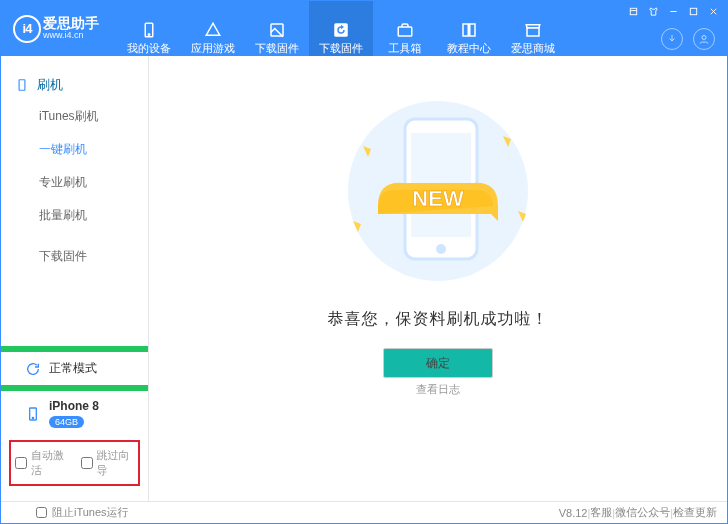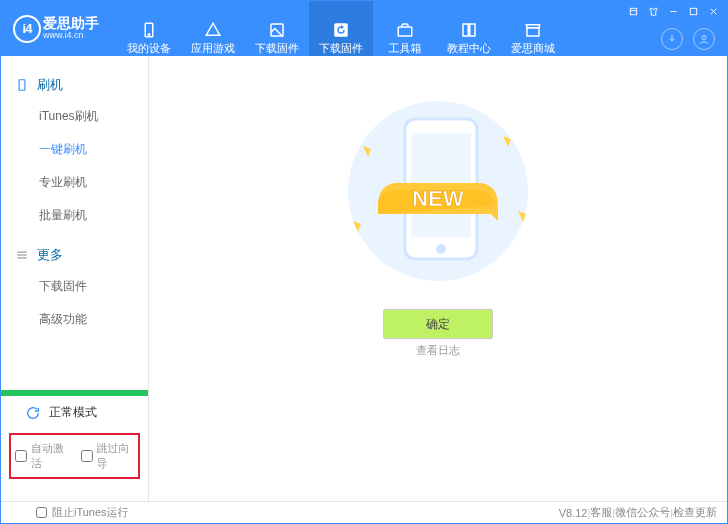--- a/index.html
+++ b/index.html
@@ -28,27 +28,27 @@
 .sb-item { padding: 8px 8px 8px 38px; font-size: 12px; color: #666; cursor: pointer; }
 .sb-item.active { color: #3a8fff; }
 .sb-bottom { margin-top: auto; }
 .sb-mode, .sb-device { display: flex; align-items: center; gap: 8px; padding: 8px 24px; border-top: 6px solid #22c55e; }
 .sb-mode .ico, .sb-device .ico { width: 16px; height: 16px; }
 .sb-mode .txt { color: #333; font-size: 12px; }
 .sb-device { flex-direction: row; align-items: center; }
 .sb-device .devcol { display: flex; flex-direction: column; gap: 3px; }
 .sb-device .name { font-size: 12px; color: #333; font-weight: bold; }
 .sb-device .badge { background: #3a8fff; color: #fff; font-size: 9px; border-radius: 7px; padding: 1px 6px; width: fit-content; }
-.opts-red { margin: 4px 8px 22px 8px; border: 2px solid #d23; padding: 6px 4px; display: flex; gap: 12px; align-items: center; }
+.opts-red { margin: 4px 8px 15px 8px; border: 2px solid #d23; padding: 6px 4px; display: flex; gap: 12px; align-items: center; }
 .opts-red label { display: flex; align-items: center; gap: 4px; color: #999; font-size: 11px; cursor: pointer; }
 .opts-red input { width: 12px; height: 12px; }
 .main { flex: 1; display: flex; flex-direction: column; align-items: center; padding-top: 35px; background: #fff; }
 .illus { width: 230px; height: 200px; position: relative; display: flex; align-items: flex-start; justify-content: center; }
 .success-title { margin-top: 18px; font-size: 16px; color: #333; letter-spacing: 1px; }
-.ok-btn { margin-top: 18px; width: 110px; height: 30px; border: 1px solid #ccc; background: #bef264; color: #444; font-size: 12px; cursor: pointer; border-radius: 2px; }
+.ok-btn { margin-top: 18px; width: 110px; height: 30px; border: 1px solid #ccc; background: #14b8a6; color: #444; font-size: 12px; cursor: pointer; border-radius: 2px; }
 .view-log { margin-top: 4px; color: #999; font-size: 11px; cursor: pointer; }
 .status { height: 22px; border-top: 1px solid #e5e5e5; display: flex; align-items: center; padding: 0 10px; font-size: 11px; color: #888; }
 .status .left { display: flex; align-items: center; gap: 5px; padding-left: 25px; }
 .status .right { margin-left: auto; display: flex; align-items: center; gap: 0; }
 .status .sep { color: #ccc; }
 .status .link { cursor: pointer; }
 .status input { width: 11px; height: 11px; }
 svg { display: block; }
 </style>
 </head>
@@ -163,37 +163,38 @@
             <rect x="7" y="3" width="10" height="18" rx="1"></rect>
           </svg>
         <span>刷机</span>
       </div>
       <div class="sb-item">iTunes刷机</div>
       <div class="sb-item active">一键刷机</div>
       <div class="sb-item">专业刷机</div>
       <div class="sb-item">批量刷机</div>
     </div>
     <div class="sb-group">
-      <div class="sb-head">
-        <svg class="gico" viewBox="0 0 24 24" stroke="#999" stroke-width="2">
-            <line x1="4" y1="7" x2="20" y2="7"></line>
-            <line x1="4" y1="12" x2="20" y2="12"></line>
-            <line x1="4" y1="17" x2="20" y2="17"></line>
-          </svg>
-        <span>更多</span>
-      </div>
       <div class="sb-item">下载固件</div>
-      <div class="sb-item">高级功能</div>
     </div>
     <div class="sb-bottom">
       <div class="sb-mode">
         <svg class="ico" viewBox="0 0 24 24" fill="none" stroke="#3a8fff" stroke-width="2">
             <path d="M20 12a8 8 0 1 1-2.3-5.6M20 4v5h-5"></path>
           </svg>
         <span class="txt">正常模式</span>
+      </div>
+      <div class="sb-device">
+        <svg class="ico" viewBox="0 0 24 24" fill="none" stroke="#3a8fff" stroke-width="2">
+            <rect x="7" y="3" width="10" height="18" rx="1"></rect>
+            <circle cx="12" cy="18" r="1" fill="#3a8fff"></circle>
+          </svg>
+        <div class="devcol">
+          <span class="name">iPhone 8</span>
+          <span class="badge">64GB</span>
+        </div>
       </div>
       <div class="opts-red">
         <label>
             <input type="checkbox" style="">
             <span>自动激活</span>
           </label>
         <label>
             <input type="checkbox" style="">
             <span>跳过向导</span>
           </label>
@@ -212,20 +213,21 @@
           <polygon points="195,120 203,123 200,131" fill="#ffd34d"></polygon>
         </g>
         <rect x="82" y="28" width="72" height="140" rx="10" fill="#fff" stroke="#d0e5ff" stroke-width="3"></rect>
         <rect x="88" y="42" width="60" height="104" fill="#eef6ff"></rect>
         <circle cx="118" cy="158" r="5" fill="#d0e5ff"></circle>
         <path d="M55 115 Q55 90 80 92 L150 92 Q175 90 175 115 L175 130 L168 123 L55 123 Z" fill="#ffc93c"></path>
         <path d="M55 115 Q55 98 75 99 L150 99 Q170 98 170 115 L55 123 Z" fill="#ffb800" opacity="0.4"></path>
         <text x="115" y="115" text-anchor="middle" font-family="Arial Black,Arial" font-size="22" font-weight="900" fill="#fff" stroke="#f09000" stroke-width="0.5">NEW</text>
       </svg>
     </div>
+    <div class="success-title">恭喜您，保资料刷机成功啦！</div>
     <button class="ok-btn">确定</button>
     <div class="view-log">查看日志</div>
   </div>
 </div>
 
 <div class="status">
   <label class="left">
     <input type="checkbox" style="">
       <span>阻止iTunes运行</span>
   </label>

